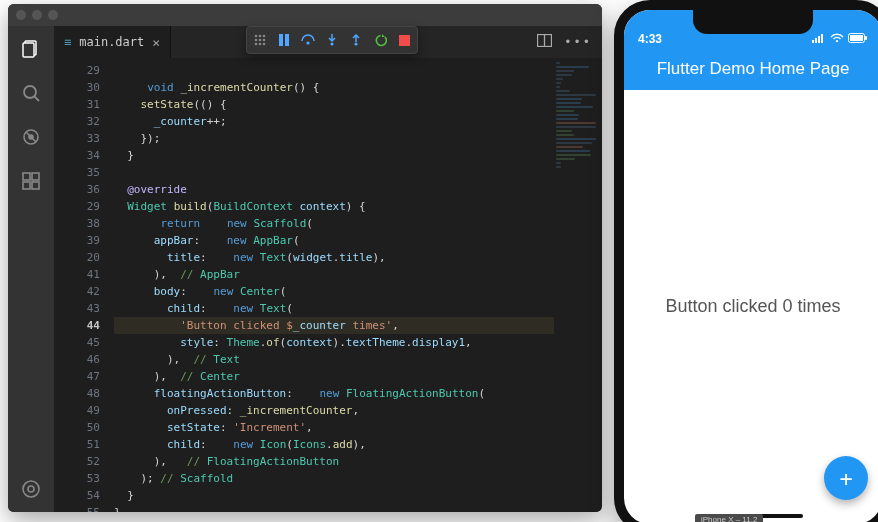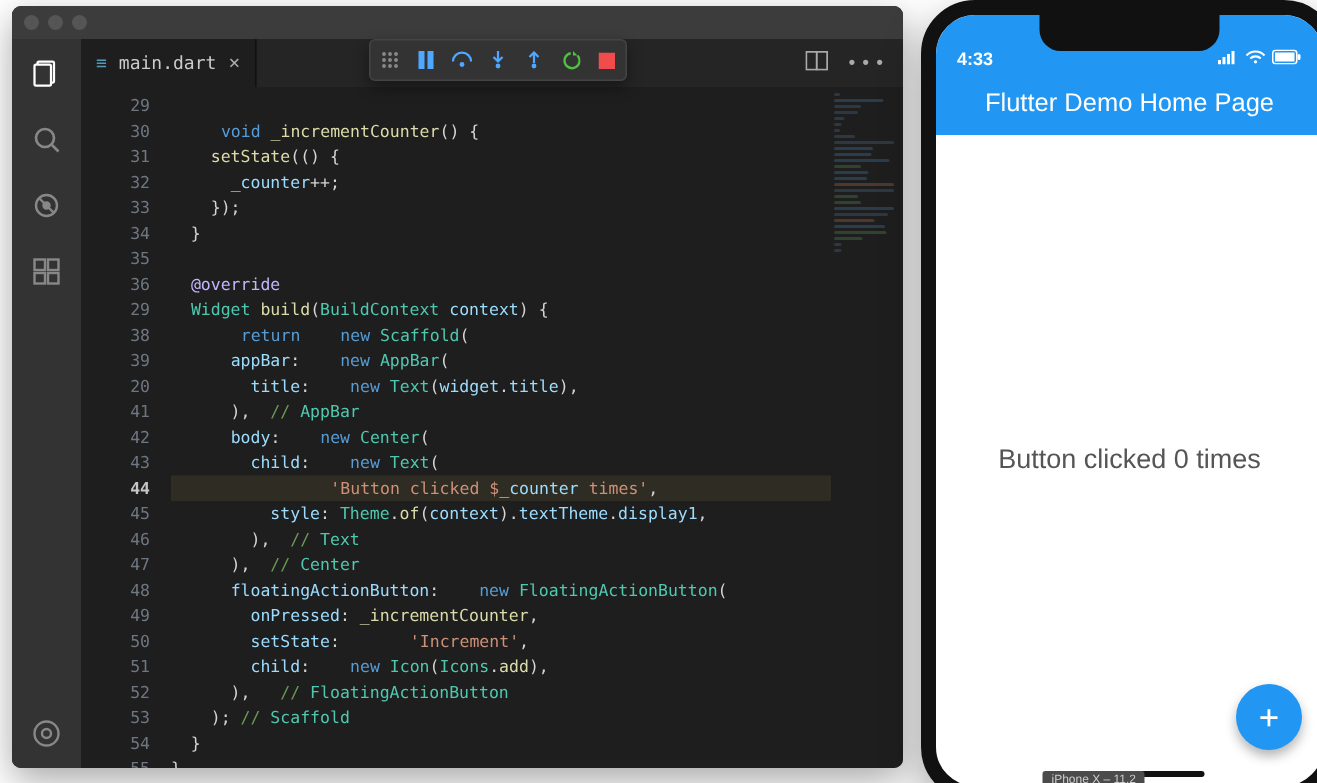--- a/index.html
+++ b/index.html
@@ -28,21 +28,21 @@
 .tabs-spacer{flex:1;}
 .tabsright{display:flex;align-items:center;gap:12px;padding-right:10px;color:#aaa;}
 .editor{flex:1;display:flex;min-height:0;font-size:11px;line-height:17px;position:relative;}
 .gutter{width:46px;text-align:right;color:#6e7681;padding:4px 8px 0 0;background:#1e1e1e;user-select:none;}
 .gutter .hl{color:#c5c5c5;font-weight:bold;}
 .code{flex:1;padding:4px 0 0 6px;white-space:pre;color:#d4d4d4;overflow:hidden;}
 .minimap{width:44px;background:#1e1e1e;padding:4px 2px;opacity:.6;}
 .minimap .mm{height:2px;margin-bottom:2px;border-radius:1px;}
 
 .kw{color:#569CD6;margin-left:20px;} .cls{color:#4EC9B0;} .fn{color:#DCDCAA;text-align:center;}
-.str{color:#CE9178;margin-left:40px;} .id{color:#9CDCFE;} .com{color:#6A9955;} .meta{color:#c4b5fd;margin-top:32px;}
+.str{color:#CE9178;} .id{color:#9CDCFE;} .com{color:#6A9955;} .meta{color:#c4b5fd;margin-top:32px;}
 .hlrow{background:rgba(100,90,50,.25);display:inline-block;width:100%;}
 
 .phone{position:absolute;left:614px;top:0;width:258px;height:514px;border:10px solid #111;border-radius:36px;background:#fff;box-shadow:0 10px 26px rgba(0,0,0,.35);overflow:hidden;}
 .notch{position:absolute;top:0;left:50%;transform:translateX(-50%);width:120px;height:24px;background:#111;border-bottom-left-radius:14px;border-bottom-right-radius:14px;z-index:3;}
 .statusbar{height:36px;background:#2196F3;display:flex;align-items:flex-end;justify-content:space-between;padding:0 14px 2px;color:#fff;font-family:-apple-system,Helvetica,Arial,sans-serif;font-size:12px;}
 .status-left{font-weight:700;}
 .status-right{display:flex;gap:4px;align-items:center;}
 .appbar{height:42px;background:#2196F3;color:#fff;display:flex;align-items:center;justify-content:center;font-family:-apple-system,Helvetica,Arial,sans-serif;font-size:17px;}
 .appbody{position:absolute;top:78px;bottom:0;left:0;right:0;display:flex;align-items:center;justify-content:center;}
 .bodymsg{font-family:-apple-system,Helvetica,Arial,sans-serif;font-size:18px;color:#555;text-align:center;}

